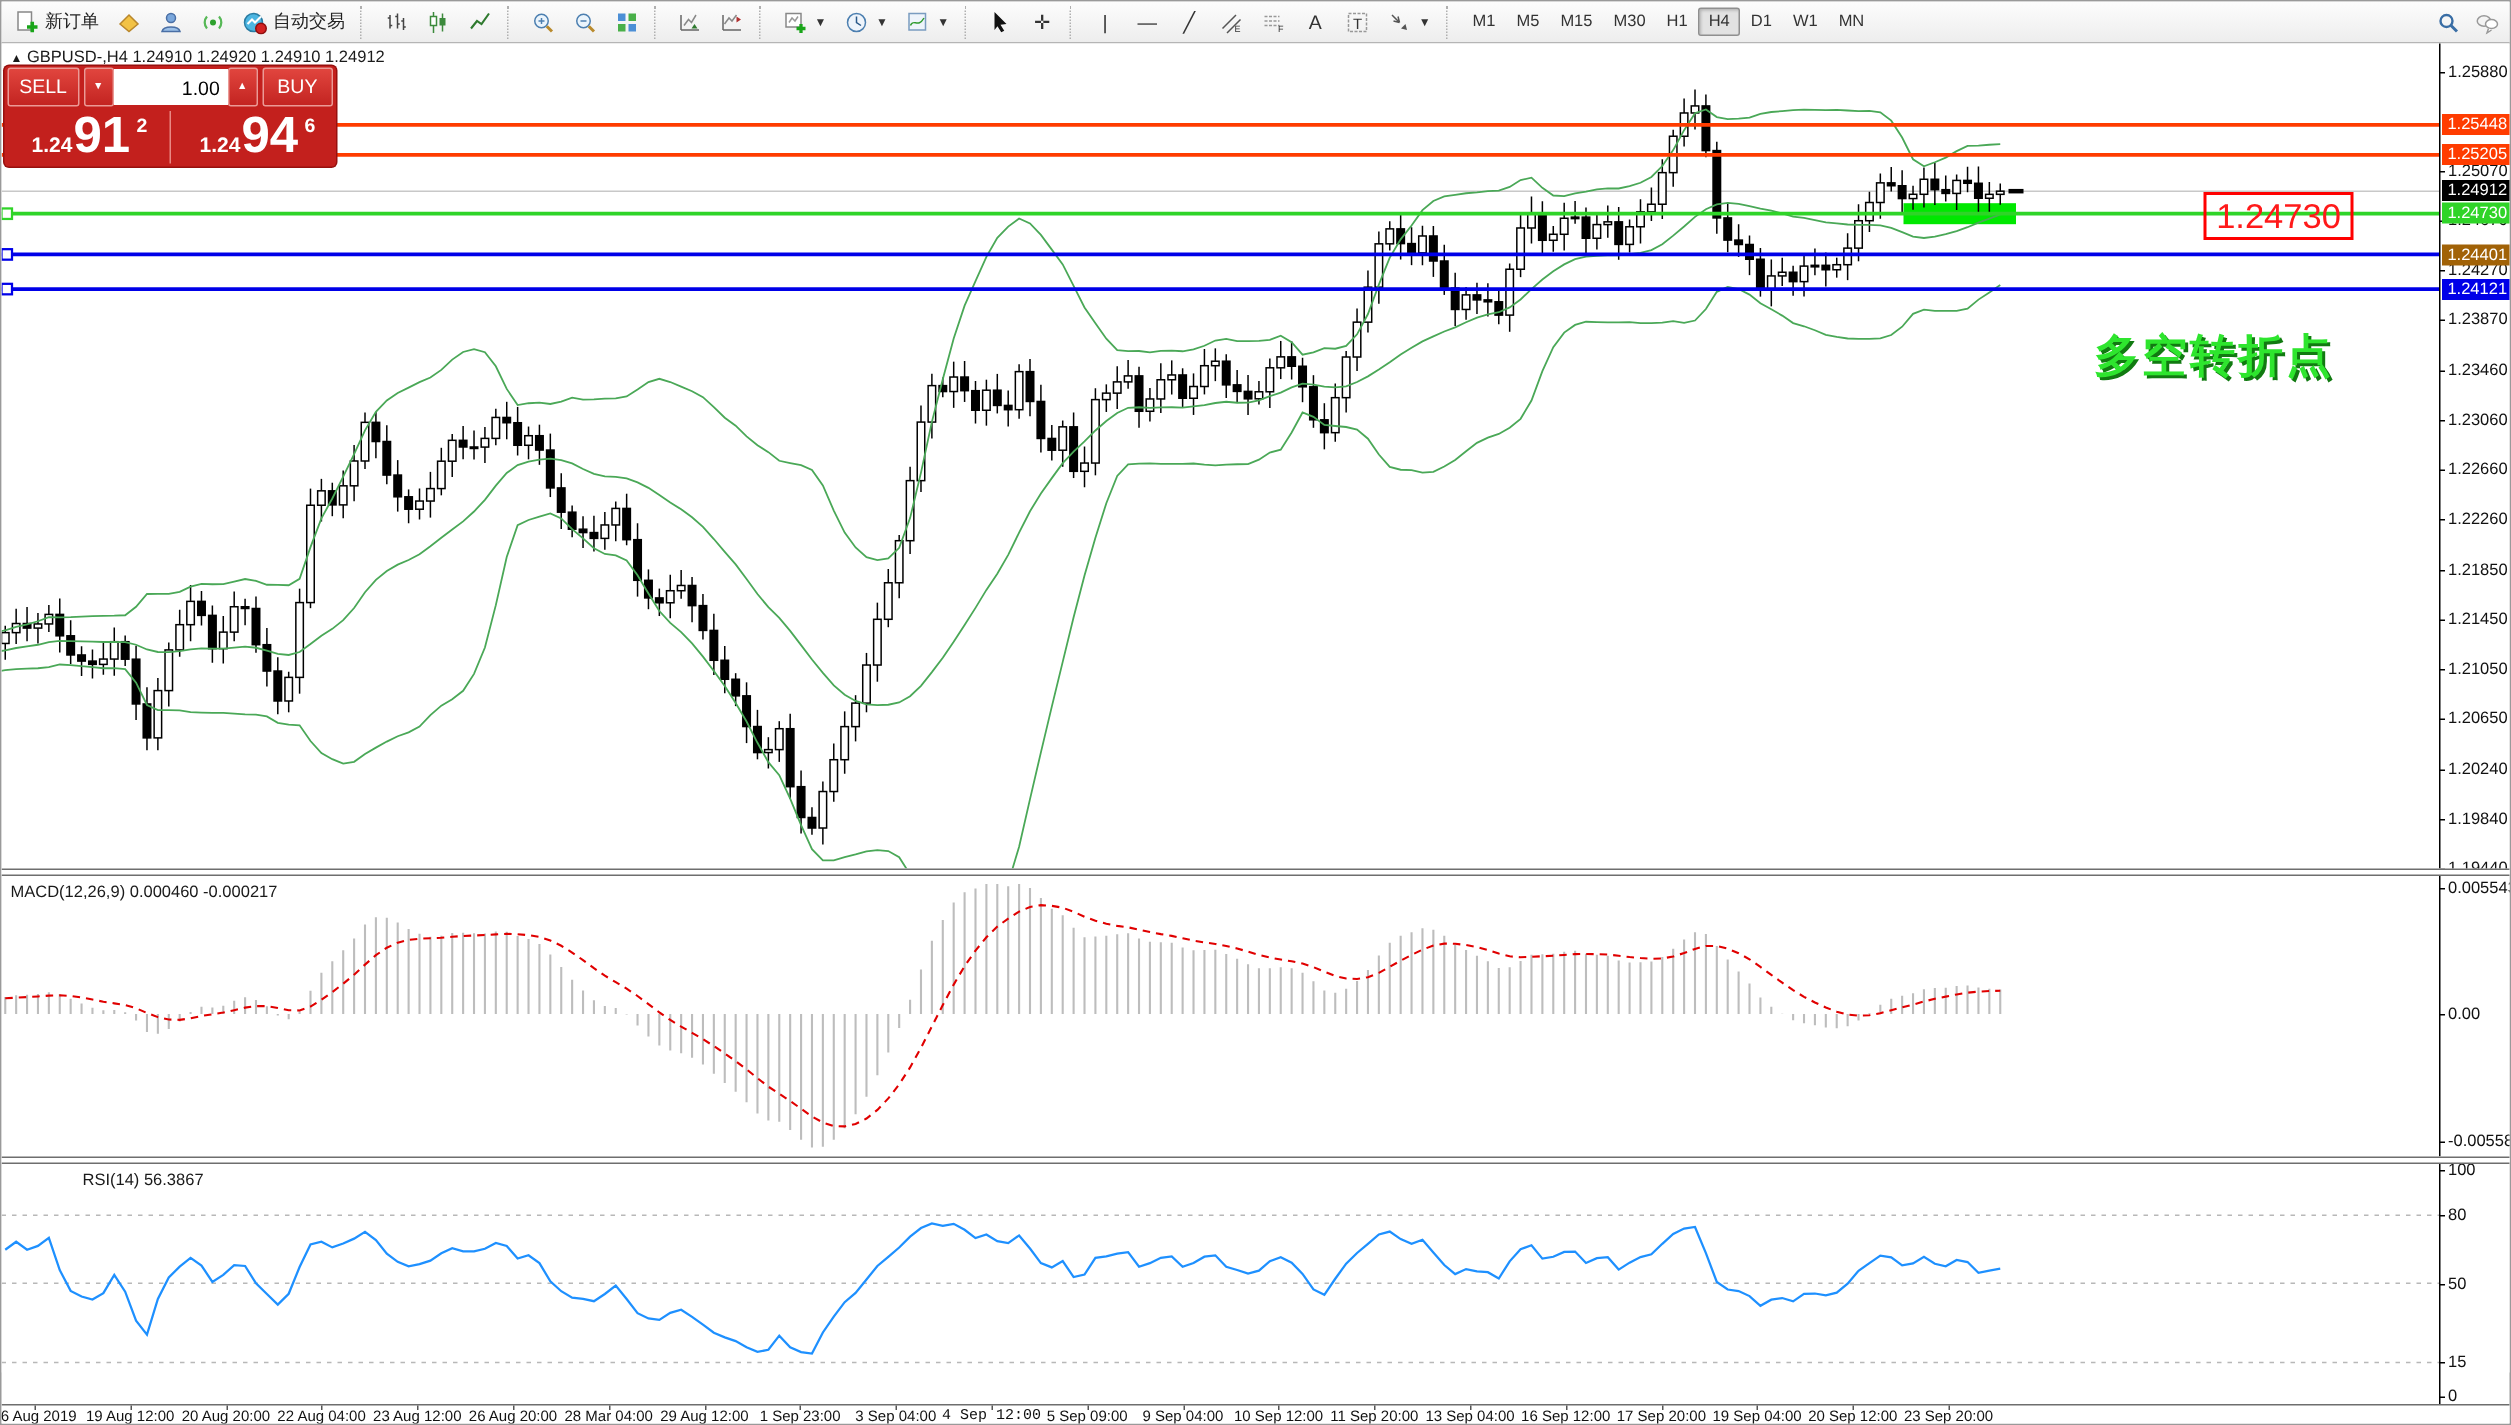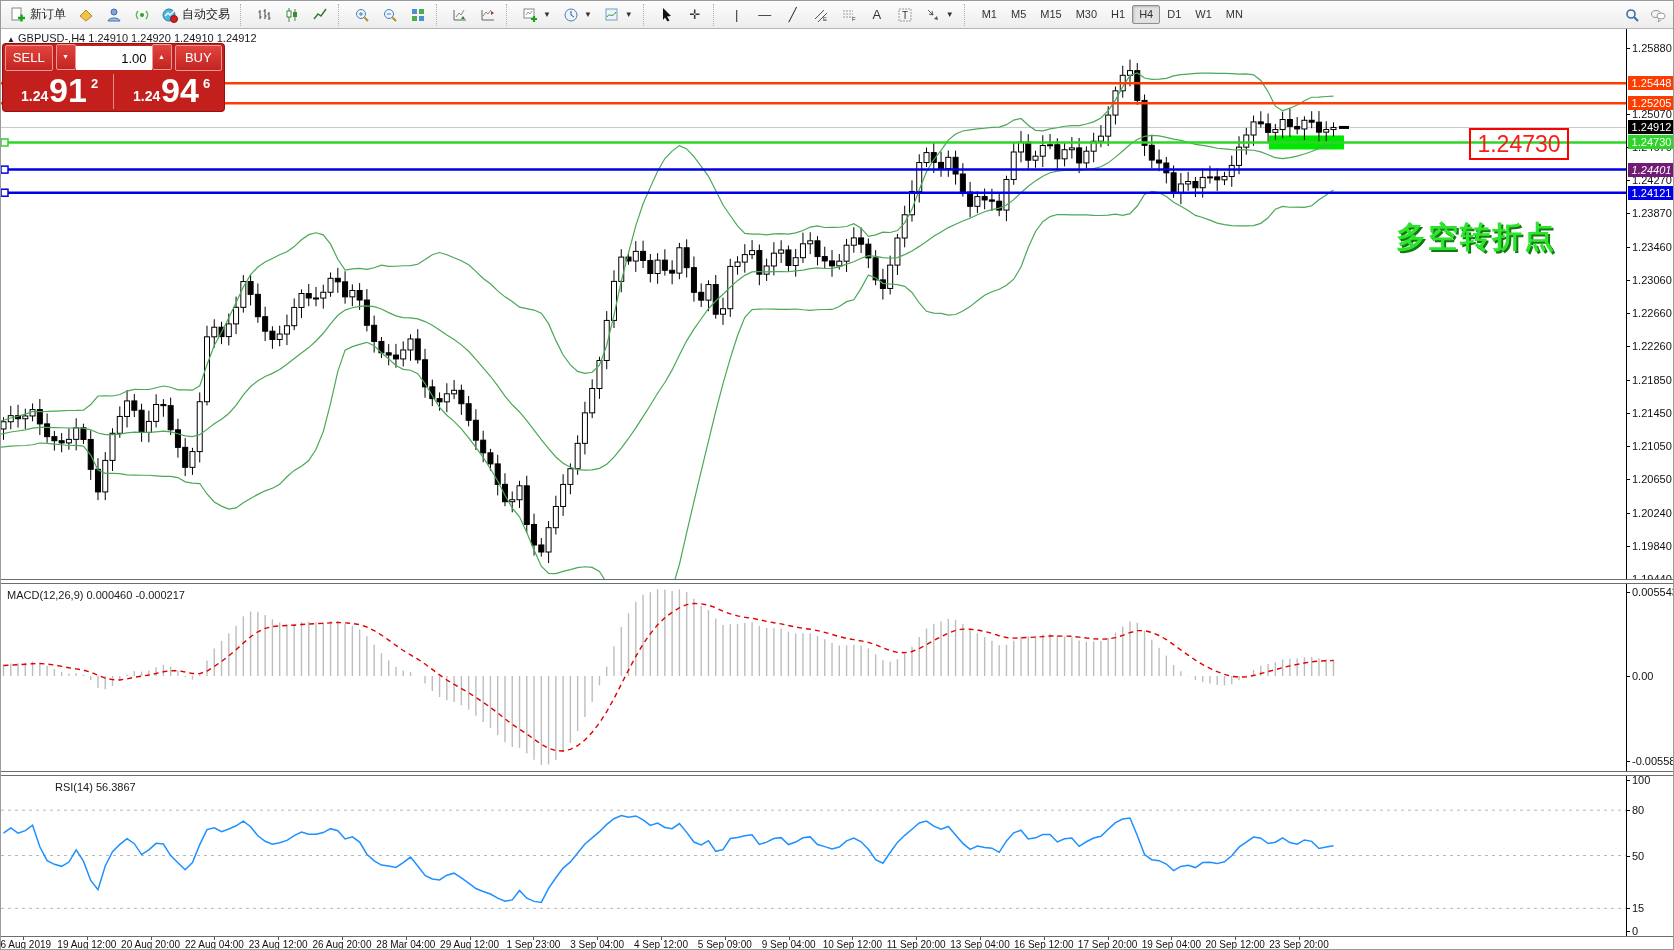--- a/index.html
+++ b/index.html
@@ -33,21 +33,21 @@
   .tick-label{position:absolute;left:1631px;font-size:11px;color:#111;z-index:4;}
   .tick-mark{position:absolute;left:1625px;width:4px;height:1px;background:#000;z-index:4;}
   .price-tag{position:absolute;left:1627px;width:47px;height:14px;font-size:11px;line-height:14px;
      text-align:center;color:#fff;z-index:7;}
   
   #trade-panel{position:absolute;left:2px;top:15px;width:221px;height:67px;z-index:40;
      background:#c3201d;border-radius:3px;box-shadow:0 0 0 1px #97100e;overflow:hidden;}
   #tp-top{position:absolute;left:0;top:0;width:100%;height:28px;display:flex;align-items:center;}
   .tp-btn{width:52px;height:24px;margin:0 2px;background:linear-gradient(#e1453e,#c32421);
      border:1px solid #eb9a96;border-radius:2px;color:#fff;font-size:13px;text-align:center;line-height:24px;}
-  #tp-vol{display:flex;align-items:flex-end;height:24px;margin:0 1px;flex:1;}
+  #tp-vol{display:flex;align-items:center;height:24px;margin:0 1px;flex:1;}
   .spin{width:18px;height:24px;background:linear-gradient(#e1453e,#c32421);border:1px solid #eb9a96;
      border-radius:2px;color:#fff;font-size:7px;text-align:center;line-height:24px;}
   #vol-input{width:66px;height:22px;border:1px solid #fff;background:#fff;font-size:13px;
      text-align:right;padding:0 4px;font-family:"Liberation Sans",sans-serif;}
   .tp-price{position:absolute;top:28px;height:39px;width:108px;color:#fff;}
   .tp-price .pfx{font-size:14px;font-weight:bold;position:absolute;bottom:7px;}
   .tp-price .big{font-size:34px;font-weight:bold;position:absolute;bottom:1px;}
   .tp-price .sup{font-size:13px;font-weight:bold;position:absolute;top:4px;}
   #tp-div{position:absolute;left:110px;top:30px;width:1px;height:35px;background:#e98884;}
   
@@ -945,21 +945,21 @@
         <div class="tick-mark" style="top: 450.15px;"></div>
         <div class="tick-label" style="top: 477.983px;">1.20240</div>
         <div class="tick-mark" style="top: 483.983px;"></div>
         <div class="tick-label" style="top: 510.992px;">1.19840</div>
         <div class="tick-mark" style="top: 516.992px;"></div>
         <div class="tick-label" style="top: 544px;">1.19440</div>
         <div class="tick-mark" style="top: 550px;"></div>
         <div class="price-tag" style="top: 47.2161px; background: rgb(255, 60, 0);">1.25448</div>
         <div class="price-tag" style="top: 67.2686px; background: rgb(255, 60, 0);">1.25205</div>
         <div class="price-tag" style="top: 106.466px; background: rgb(47, 212, 40);">1.24730</div>
-        <div class="price-tag" style="top: 133.615px; background: #701a75; font-style: italic;">1.24401</div>
+        <div class="price-tag" style="top: 133.615px; background: #a16207;">1.24401</div>
         <div class="price-tag" style="top: 156.721px; background: rgb(0, 0, 232);">1.24121</div>
         <div class="price-tag" style="top: 91.4471px; background: rgb(0, 0, 0);">1.24912</div>
         <div class="tick-label" style="top: 556.986px;">0.005543</div>
         <div class="tick-mark" style="top: 562.986px;"></div>
         <div class="tick-label" style="top: 640.985px;">0.00</div>
         <div class="tick-mark" style="top: 646.985px;"></div>
         <div class="tick-label" style="top: 725.589px;">-0.005583</div>
         <div class="tick-mark" style="top: 731.589px;"></div>
         <div class="tick-label" style="top: 745px;">100</div>
         <div class="tick-mark" style="top: 751px;"></div>
@@ -990,21 +990,21 @@
         <div class="time-label" style="left: 341px;">26 Aug 20:00</div>
         <div class="time-tick" style="left: 341px;"></div>
         <div class="time-label" style="left: 404.8px;">28 Mar 04:00</div>
         <div class="time-tick" style="left: 404.8px;"></div>
         <div class="time-label" style="left: 468.6px;">29 Aug 12:00</div>
         <div class="time-tick" style="left: 468.6px;"></div>
         <div class="time-label" style="left: 532.4px;">1 Sep 23:00</div>
         <div class="time-tick" style="left: 532.4px;"></div>
         <div class="time-label" style="left: 596.2px;">3 Sep 04:00</div>
         <div class="time-tick" style="left: 596.2px;"></div>
-        <div class="time-label" style="left: 660px;">4 Sep 12:00</div>
+        <div class="time-label" style="left: 660px; font-family: Liberation Mono, monospace;">4 Sep 12:00</div>
         <div class="time-tick" style="left: 660px;"></div>
         <div class="time-label" style="left: 723.8px;">5 Sep 09:00</div>
         <div class="time-tick" style="left: 723.8px;"></div>
         <div class="time-label" style="left: 787.6px;">9 Sep 04:00</div>
         <div class="time-tick" style="left: 787.6px;"></div>
         <div class="time-label" style="left: 851.4px;">10 Sep 12:00</div>
         <div class="time-tick" style="left: 851.4px;"></div>
         <div class="time-label" style="left: 915.2px;">11 Sep 20:00</div>
         <div class="time-tick" style="left: 915.2px;"></div>
         <div class="time-label" style="left: 979px;">13 Sep 04:00</div>

